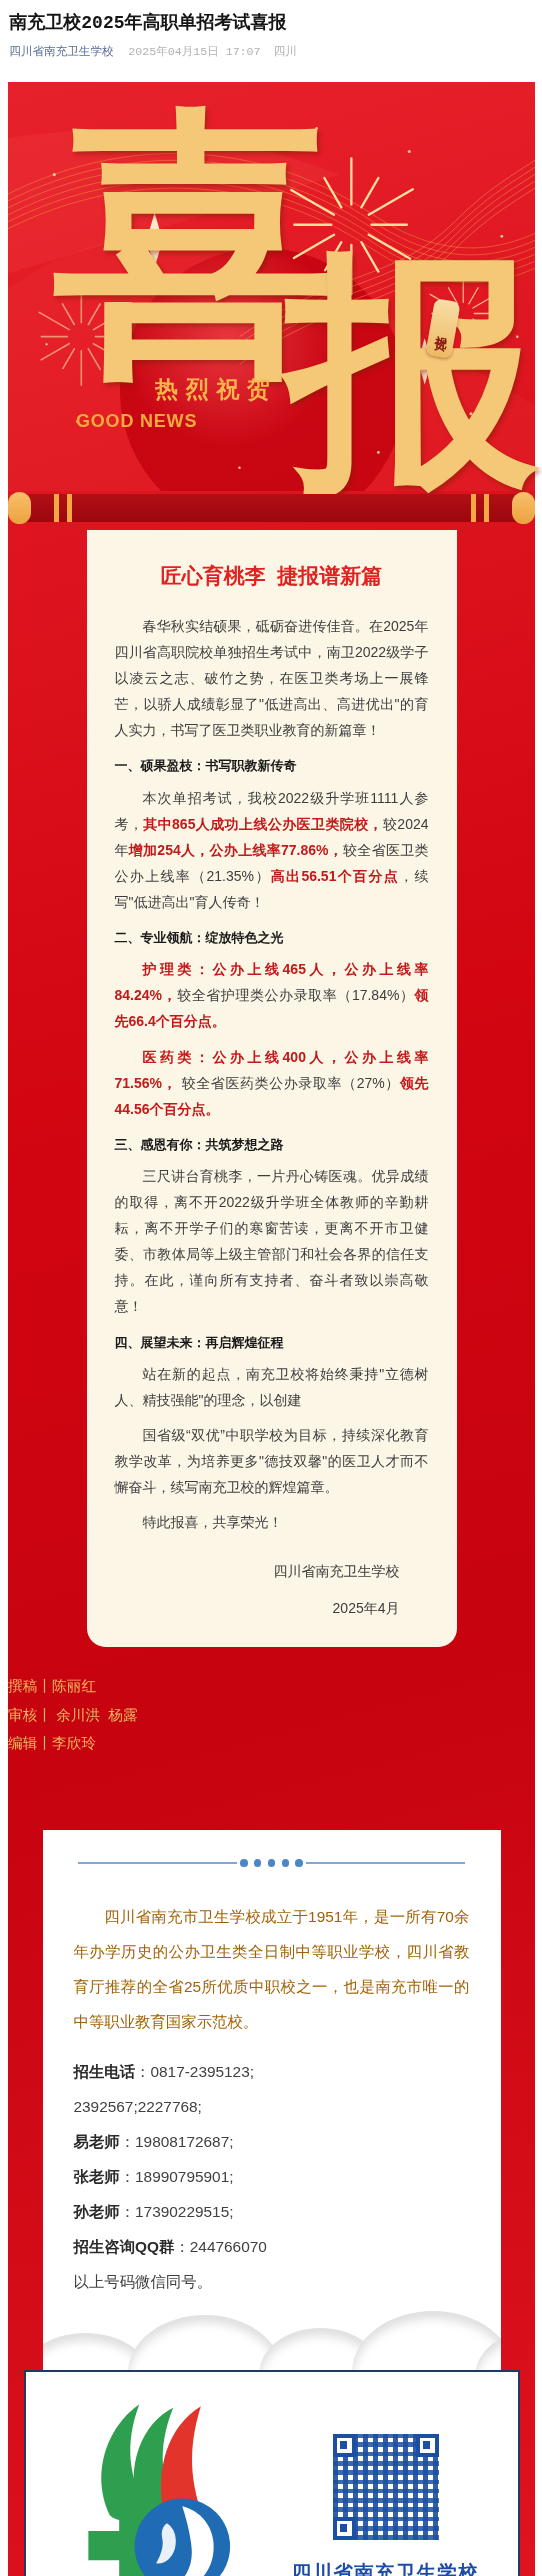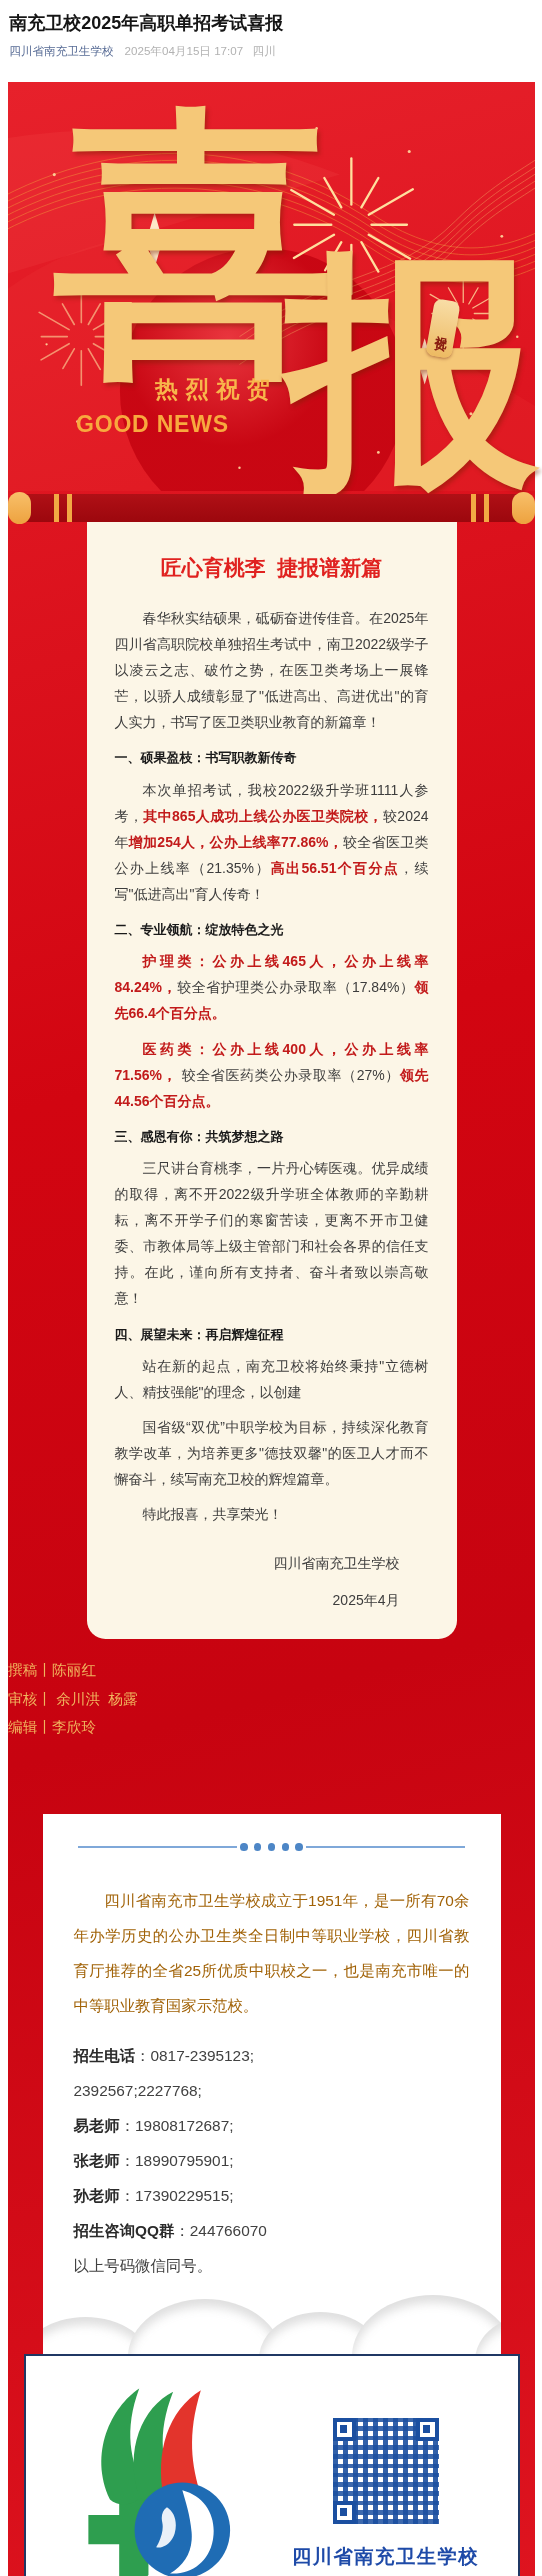--- a/index.html
+++ b/index.html
@@ -1,57 +1,57 @@
 <!DOCTYPE html>
 <html style="font-size:12.3px"><head>
 <meta charset="utf-8">
 <style>
   html,body{margin:0;padding:0;}
   body{width:543px;height:2576px;overflow:hidden;background:#fff;
        font-family:"Liberation Sans",sans-serif;}
   .page{position:relative;width:543px;height:2576px;background:#fff;}
 
   
-  .hd{padding:10.8px 9.3px 0;}
+  .hd{padding:10.8px 9.3px 0;font-family:Liberation Mono, monospace;}
   .hd h1{margin:0 0 9.3px;font-size:18px;line-height:24px;color:#151515;font-weight:700;}
   .byline{font-size:11.6px;color:#b2b2b2;}
   .byline .account{color:#576b95;margin-right:7.7px;cursor:pointer;}
   .byline .dt{margin-right:6.2px;}
 
   
   .poster{width:527px;margin:23px auto 0;position:relative;
           background:linear-gradient(165deg,#e7212b 0%,#d20511 38%,#c70310 62%,#e01520 100%);}
 
   
   .banner{position:relative;height:409px;}
   .banner svg.art{position:absolute;left:0;top:0;}
   .ch{position:absolute;line-height:1;font-weight:700;color:#f5c878;
       font-family:"DejaVu Serif",serif;text-shadow:2.3px 3.1px 4.6px rgba(120,30,0,.45);}
   .ch1{left:45px;top:20px;font-size:284px;}
   .ch2{left:279px;top:162px;font-size:252px;}
   .congrats{position:absolute;left:147px;top:292px;font-size:23px;font-weight:700;
             color:#f8b64b;letter-spacing:7.7px;}
-  .goodnews{position:absolute;left:68px;top:329px;font-size:23px;font-weight:700;
+  .goodnews{position:absolute;left:68px;top:329px;font-size:18px;font-weight:700;
             color:#f8a93e;letter-spacing:0.8px;}
   .seal{position:absolute;left:422px;top:218px;width:26px;height:57px;border-radius:7.7px;
         background:linear-gradient(#f8dda6,#edba62);transform:rotate(10deg);
         display:flex;align-items:center;justify-content:center;box-shadow:0 1.5px 3.1px rgba(100,10,0,.4);}
   .seal span{writing-mode:vertical-rl;color:#8a1e12;font-size:12.3px;font-weight:700;letter-spacing:2.3px;}
 
   
   .scrollrow{height:28px;margin:3.1px 10.8px 0;background:linear-gradient(#b01016,#9c070d);
              border-radius:3.1px;position:relative;}
   .knob{position:absolute;top:-2.3px;width:23px;height:32px;border-radius:16px;
         background:linear-gradient(#f8c06a,#eda23f);}
   .knob.l{left:-10.8px}.knob.r{right:-10.8px}
   .stripe{position:absolute;top:0;bottom:0;width:5.4px;background:#f2a944;}
   .s1{left:35px}.s2{left:48px}.s3{right:35px}.s4{right:48px}
 
   
-  .c1{width:370px;margin:0 auto;background:#fcf6e7;border-radius:0 0 18.5px 18.5px;
+  .c1{width:370px;margin:8px auto;background:#fcf6e7;border-radius:0 0 18.5px 18.5px;
       padding:32px 28px 26px;box-sizing:border-box;}
   .c1 .ttl{font-size:21px;color:#e02220;text-align:center;margin:0 0 23px;font-weight:700;}
   .c1 p{font-size:14px;line-height:26px;color:#3d3d3d;margin:0 0 9.3px;
         text-indent:2em;text-align:justify;}
   .c1 h3{font-size:13px;color:#1a1a1a;margin:12.3px 0 7.7px;font-weight:700;line-height:21.6px;}
   .rb{color:#c21a1a;font-weight:700;}
   p.sig{text-align:right;text-indent:0;margin:23px 0 0;padding-right:29px;}
   p.sigd{text-align:right;text-indent:0;margin:10.8px 0 0;padding-right:29px;}
   .keepws{white-space:pre-wrap;}
 

